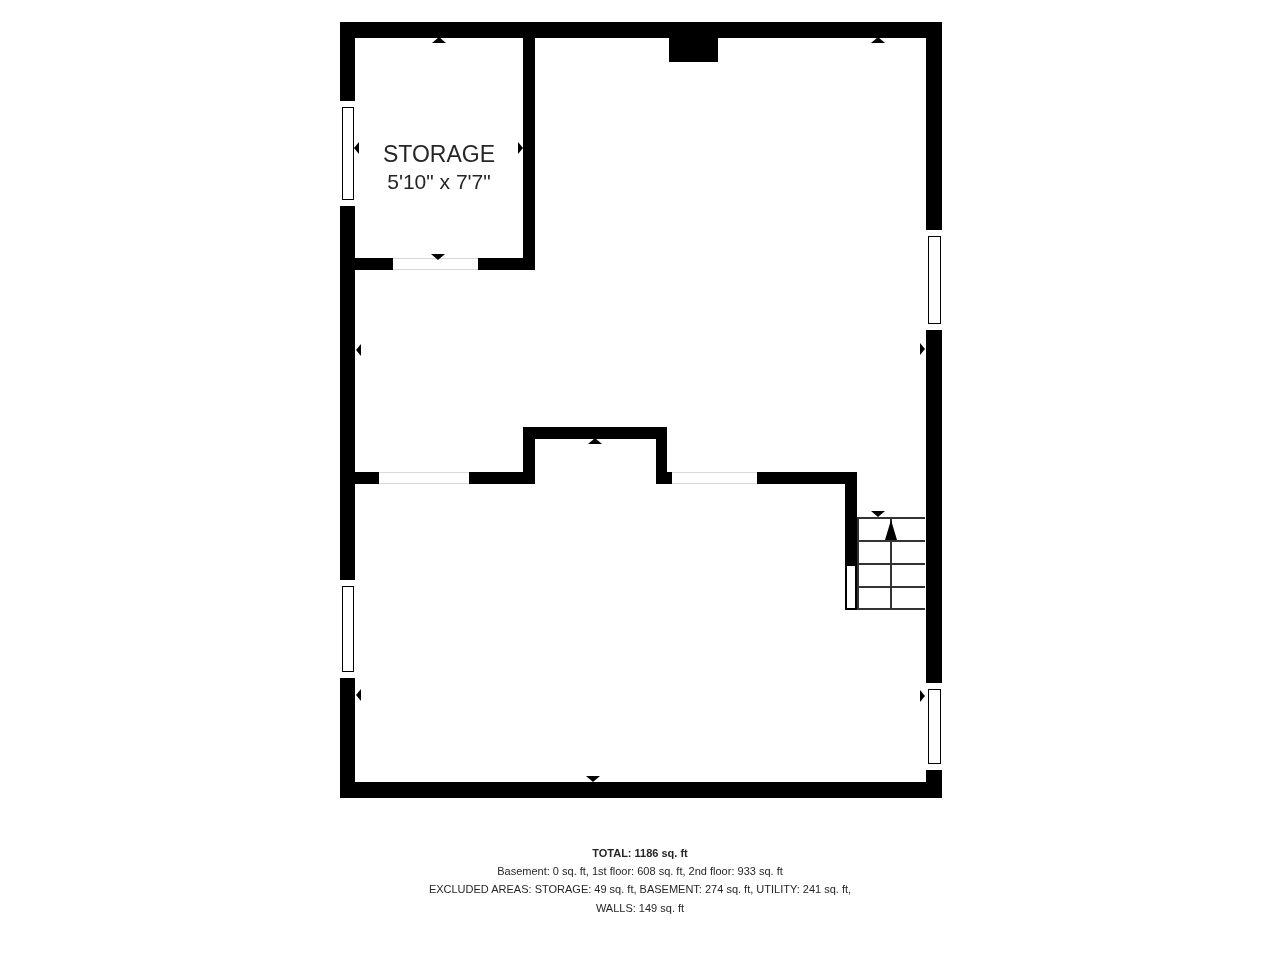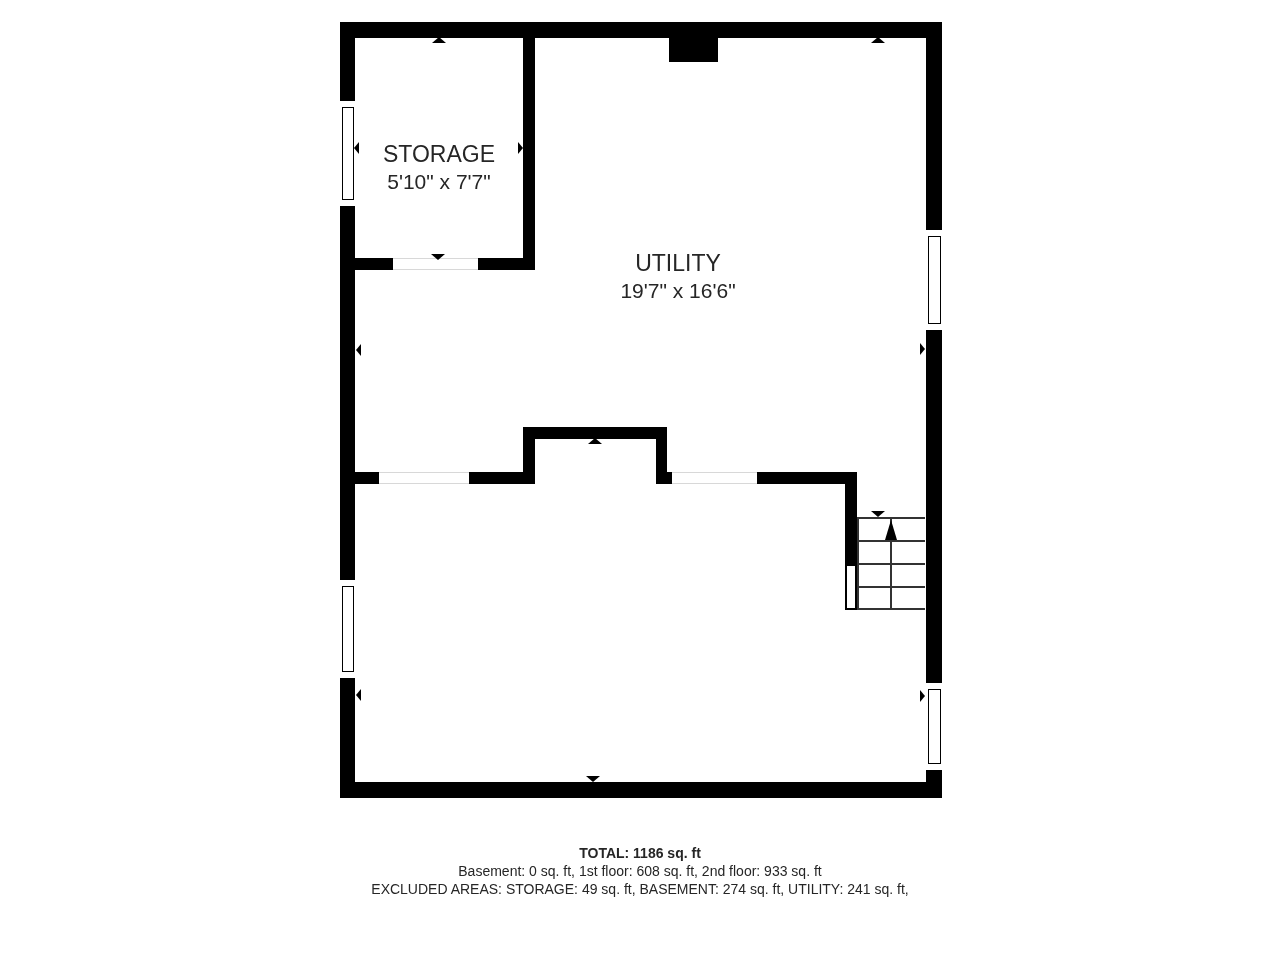--- a/index.html
+++ b/index.html
@@ -27,21 +27,21 @@
   .stair-mid{position:absolute;top:0;bottom:0;width:2px;background:var(--stair-line);}
   .tri{position:absolute;width:0;height:0;}
   .tri.up{border-left:7px solid transparent;border-right:7px solid transparent;border-bottom:6px solid var(--wall);}
   .tri.down{border-left:7px solid transparent;border-right:7px solid transparent;border-top:6px solid var(--wall);}
   .tri.left{border-top:6px solid transparent;border-bottom:6px solid transparent;border-right:5px solid var(--wall);}
   .tri.right{border-top:6px solid transparent;border-bottom:6px solid transparent;border-left:5px solid var(--wall);}
   .stairs .arrowhead{position:absolute;width:0;height:0;border-left:6px solid transparent;border-right:6px solid transparent;border-bottom:20px solid #000;}
   .room-label{position:absolute;transform:translateX(-50%);text-align:center;color:var(--text);white-space:nowrap;}
   .room-name{display:block;font-size:23px;line-height:28px;}
   .room-dims{display:block;font-size:21px;line-height:27px;}
-  .summary{position:absolute;left:0;top:844px;width:1280px;text-align:center;color:var(--text);font-size:14px;line-height:18.2px;}
+  .summary{position:absolute;left:0;top:844px;width:1280px;text-align:center;color:var(--text);font-size:11px;line-height:18.2px;}
   .summary .total{font-weight:bold;}
   .disclaimer{position:absolute;left:0;top:928px;width:1280px;text-align:center;color:var(--faint);font-size:8.7px;line-height:11px;letter-spacing:0.2px;}
 </style>
 </head>
 <body>
 
 <div class="plan">
 
   <div class="wall" style="left:340px;top:22px;width:602px;height:16px;"></div>
   <div class="wall" style="left:340px;top:782px;width:602px;height:16px;"></div>
@@ -100,25 +100,22 @@
   <div class="tri up" style="left:588px;top:438px;"></div>
   <div class="tri down" style="left:871px;top:511px;"></div>
   <div class="tri left" style="left:356px;top:689px;"></div>
   <div class="tri right" style="left:920px;top:690px;"></div>
   <div class="tri down" style="left:586px;top:776px;"></div>
 
   <div class="room-label" style="left:439px;top:140px;">
     <span class="room-name">STORAGE</span>
     <span class="room-dims">5'10" x 7'7"</span>
   </div>
-  <div class="room-label" style="left:678px;top:249px;">
-    <span class="room-name">UTILITY</span>
-    <span class="room-dims">19'7" x 16'6"</span>
-  </div>
 
   <div class="summary">
     <div class="total">TOTAL: 1186 sq. ft</div>
     <div>Basement: 0 sq. ft, 1st floor: 608 sq. ft, 2nd floor: 933 sq. ft</div>
     <div>EXCLUDED AREAS: STORAGE: 49 sq. ft, BASEMENT: 274 sq. ft, UTILITY: 241 sq. ft,</div>
+    <div>WALLS: 149 sq. ft</div>
   </div>
 
 
 </div>
 
 </body></html>

